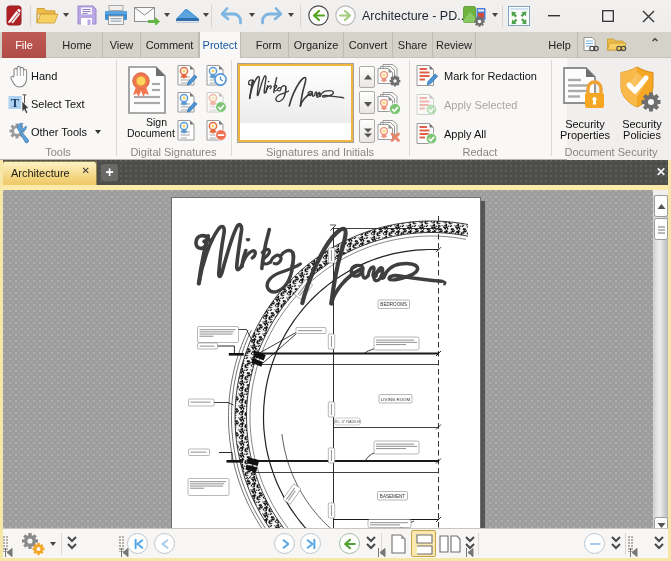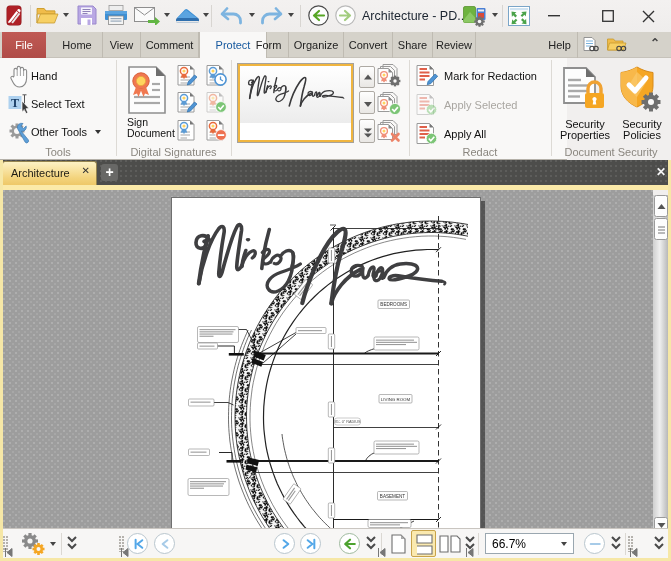--- a/index.html
+++ b/index.html
@@ -147,21 +147,21 @@
     </svg>
     <svg class="abs" style="left:642px;top:10px" width="13" height="13" viewBox="0 0 13 13">
       <path d="M1,1 L12,12 M12,1 L1,12" stroke="#333" stroke-width="1.4"></path>
     </svg>
   </div>
 <div id="tabrow">
     <div class="rtab" id="tab-file" style="left:2px;width:44px">File</div>
     <div class="rtab" style="left:52px;width:51px">Home</div>
     <div class="rtab" style="left:103px;width:38px">View</div>
     <div class="rtab" style="left:141px;width:58px">Comment</div>
-    <div class="rtab active" style="left:199px;width:68px">Protect</div>
+    <div class="rtab active" style="left:199px;width:42px">Protect</div>
     <div class="rtab" style="left:249px;width:40px">Form</div>
     <div class="rtab" style="left:289px;width:55px">Organize</div>
     <div class="rtab" style="left:344px;width:49px">Convert</div>
     <div class="rtab" style="left:393px;width:40px">Share</div>
     <div class="rtab" style="left:433px;width:43px">Review</div>
     <div class="rtab" style="left:542px;width:36px">Help</div>
     <svg class="abs" style="left:582px;top:5px" width="17" height="17" viewBox="0 0 17 17">
 <path d="M2,0.5 h8 l3,3 v10 h-11 z" fill="#fff" stroke="#8a8a8a" stroke-width="0.9"></path>
 <g stroke="#7ab2dd" stroke-width="1">
         <line x1="4" y1="4" x2="11" y2="4"></line>
@@ -235,21 +235,21 @@
         <line x1="7" y1="37" x2="33" y2="37"></line>
       </g>
 <g>
         <circle cx="14" cy="15" r="8.2" fill="#f07850"></circle>
         <circle cx="14" cy="15" r="8.2" fill="none" stroke="#d95f38" stroke-width="1"></circle>
 <circle cx="14" cy="15" r="4.6" fill="#ffd45e" stroke="#e8a83c" stroke-width="0.8"></circle>
 <path d="M9,21 l-3,8 4,-1.5 1.5,3.5 3,-7.5 z" fill="#f07850"></path>
 <path d="M19,21 l3,8 -4,-1.5 -1.5,3.5 -3,-7.5 z" fill="#f07850"></path>
       </g>
 </svg>
-    <div class="rbtn-txt" style="left:127px;top:59px;width:40px;text-align:left;white-space:normal;line-height:11px;font-size:10.5px">Sign<br>Document</div>
+    <div class="rbtn-txt" style="left:127px;top:59px;width:40px;text-align:right;white-space:normal;line-height:11px;font-size:10.5px">Sign<br>Document</div>
     <svg class="abs" style="left:177px;top:7px" width="21" height="21" viewBox="0 0 21 21">
       <g>
         <path d="M1,0.5 h12 l4,4 v15.5 h-16 z" fill="#fff" stroke="#9a9a9a" stroke-width="1"></path>
         <path d="M13,0.5 l4,4 h-4 z" fill="#777"></path>
         <g stroke="#b5b5b5" stroke-width="1.2">
           <line x1="3.5" y1="12" x2="13" y2="12"></line>
           <line x1="3.5" y1="15" x2="13" y2="15"></line>
           <line x1="3.5" y1="18" x2="10" y2="18"></line>
         </g>
         <circle cx="7" cy="6" r="3.6" fill="none" stroke="#e86a3c" stroke-width="1.5"></circle>
@@ -424,20 +424,21 @@
       <path d="M11.5,4.5 l4,4 h-4 z" fill="#888"></path>
       <circle cx="7" cy="11" r="3.4" fill="none" stroke="#f0917a" stroke-width="1.4"></circle>
       <circle cx="7" cy="11" r="1.5" fill="#ffd45e"></circle>
       <path d="M5.2,13.8 l-1.2,3.8 1.7,-0.7 0.8,1.6 1.3,-3.4 z" fill="#f0917a"></path>
       <path d="M8.8,13.8 l1.2,3.8 -1.7,-0.7 -0.8,1.6 -1.3,-3.4 z" fill="#f0917a"></path>
       <g stroke="#ec8368" stroke-width="2.6" stroke-linecap="round">
         <line x1="15" y1="14" x2="21.5" y2="20.5"></line>
         <line x1="21.5" y1="14" x2="15" y2="20.5"></line>
       </g>
     </svg>
+    <div class="glab" style="left:231px;width:178px">Signatures and Initials</div>
     <svg class="abs" style="left:416px;top:7px" width="22" height="21" viewBox="0 0 22 21">
       <g>
         <path d="M1,0.5 h12.5 l4,4 v16 h-16.5 z" fill="#fff" stroke="#9a9a9a" stroke-width="1"></path>
         <path d="M13.5,0.5 l4,4 h-4 z" fill="#777"></path>
         <g stroke="#e0604a" stroke-width="2">
           <line x1="3.5" y1="4" x2="11" y2="4"></line>
           <line x1="3.5" y1="7.5" x2="13.5" y2="7.5"></line>
           <line x1="3.5" y1="11" x2="13.5" y2="11"></line>
           <line x1="3.5" y1="14.5" x2="9" y2="14.5"></line>
         </g>
@@ -819,21 +820,20 @@
       <path d="M1,2 h8 v16 h-8 z" fill="#fff" stroke="#6e6e6e" stroke-width="1.1"></path>
       <path d="M12,2 h6 l3,3 v13 h-9 z" fill="#fff" stroke="#6e6e6e" stroke-width="1.1"></path>
     </svg>
     <svg class="abs" style="left:463px;top:6px" width="14" height="18" viewBox="0 0 14 18">
       <g fill="none" stroke="#4a4a4a" stroke-width="2">
         <path d="M3,2 l4,4 4,-4"></path>
         <path d="M3,9 l4,4 4,-4"></path>
       </g>
     </svg>
     <div class="ssep" style="left:478px"></div>
-    <div class="abs" style="left:485px;top:3.5px;width:89px;height:21px;background:#fff;border:1px solid #9aa7b0;font-size:12px;line-height:20px;padding-left:6px">66.7%<div class="caret" style="right:6px;top:8px;position:absolute"></div></div>
     <div class="circ" style="left:584px;border-color:#b9c6ce">
       <svg width="20" height="20" viewBox="0 0 21 21">
         <g fill="none" stroke="#a7cbe8" stroke-width="2.1" stroke-linecap="round" stroke-linejoin="round">
           <path d="M6,10.5 h9.5"></path>
         </g>
       </svg>
     </div>
     <svg class="abs" style="left:609px;top:6px" width="14" height="18" viewBox="0 0 14 18">
       <g fill="none" stroke="#4a4a4a" stroke-width="2">
         <path d="M3,2 l4,4 4,-4"></path>

